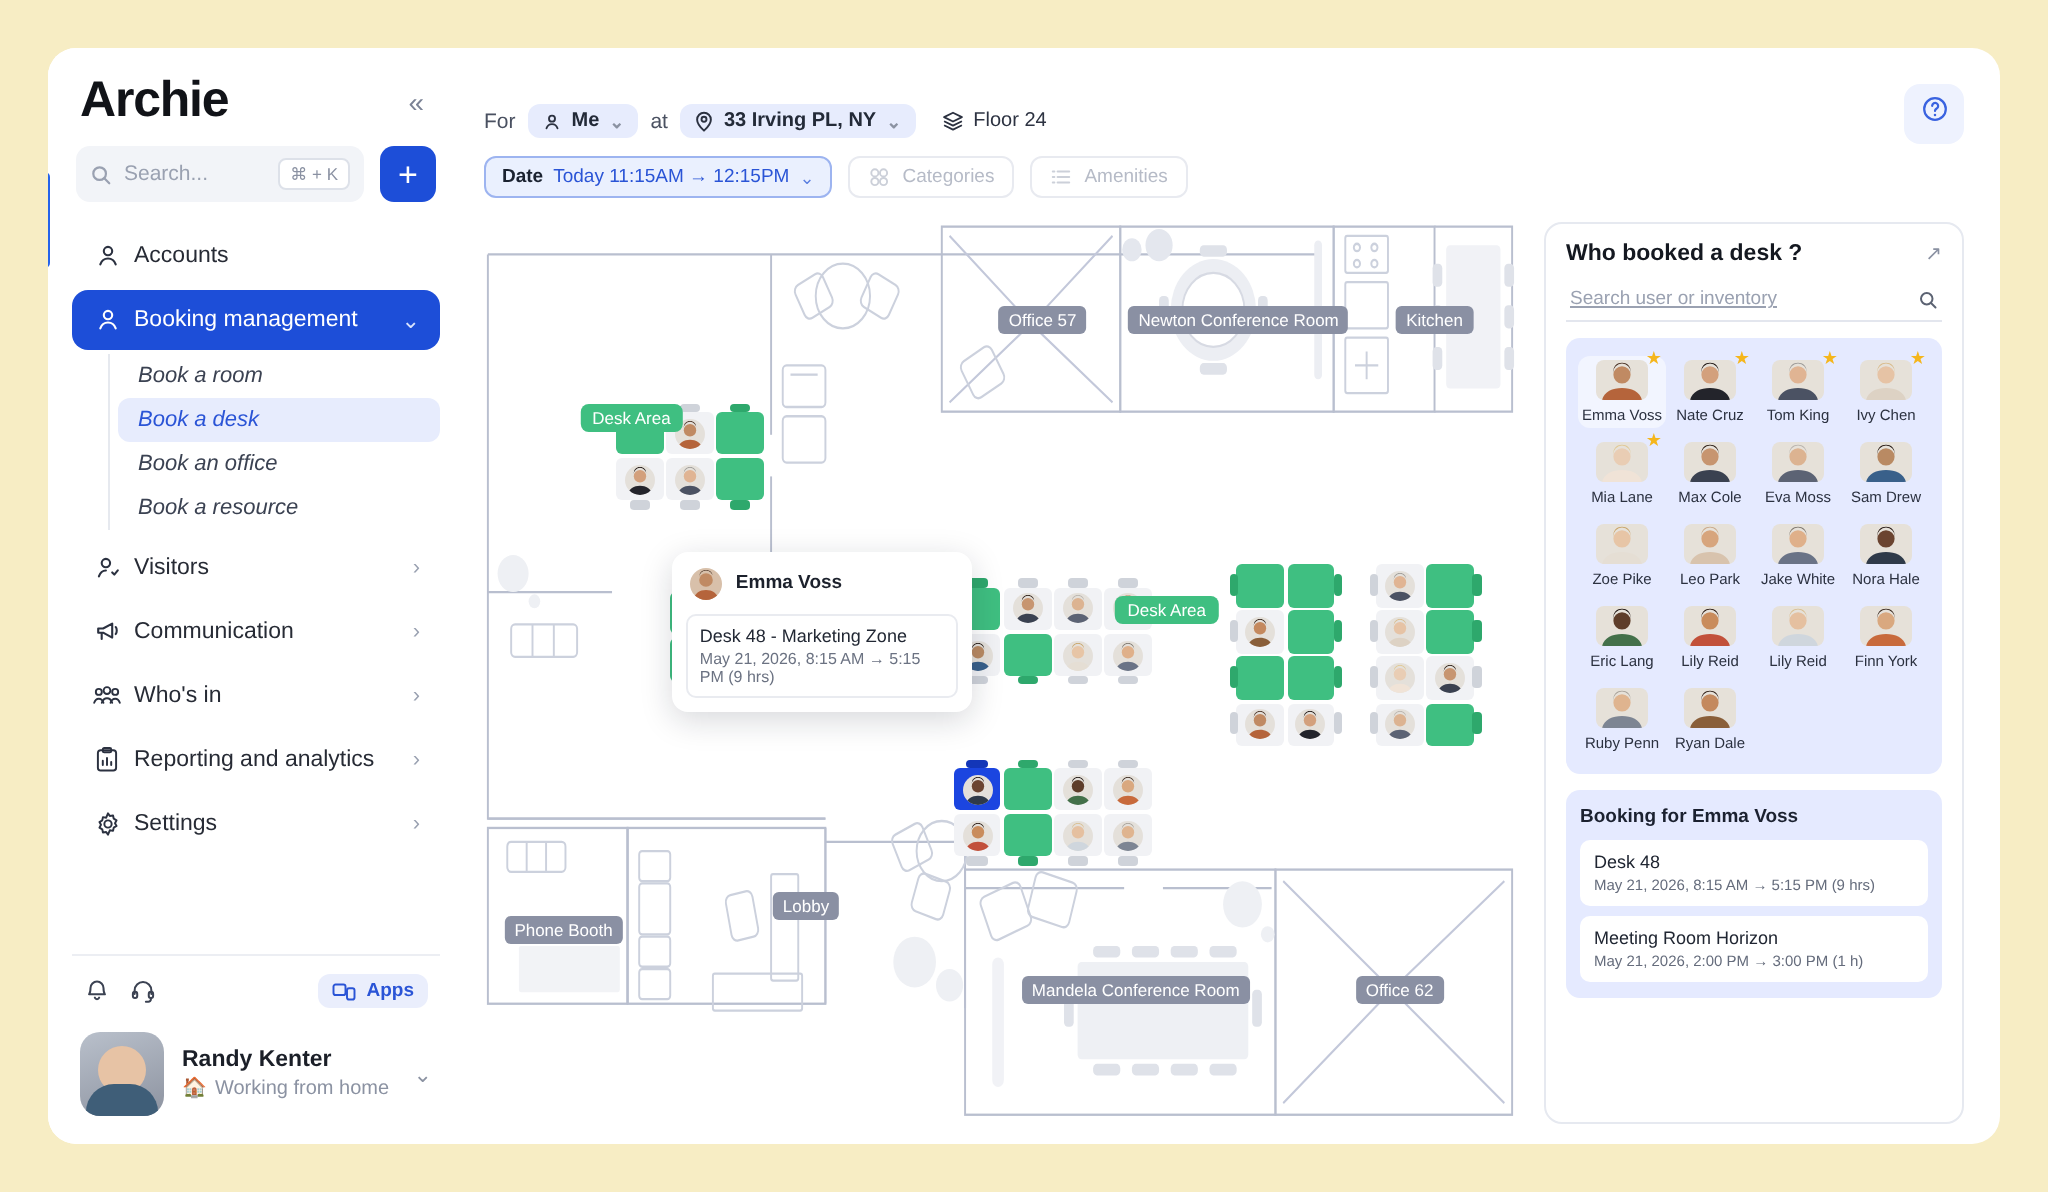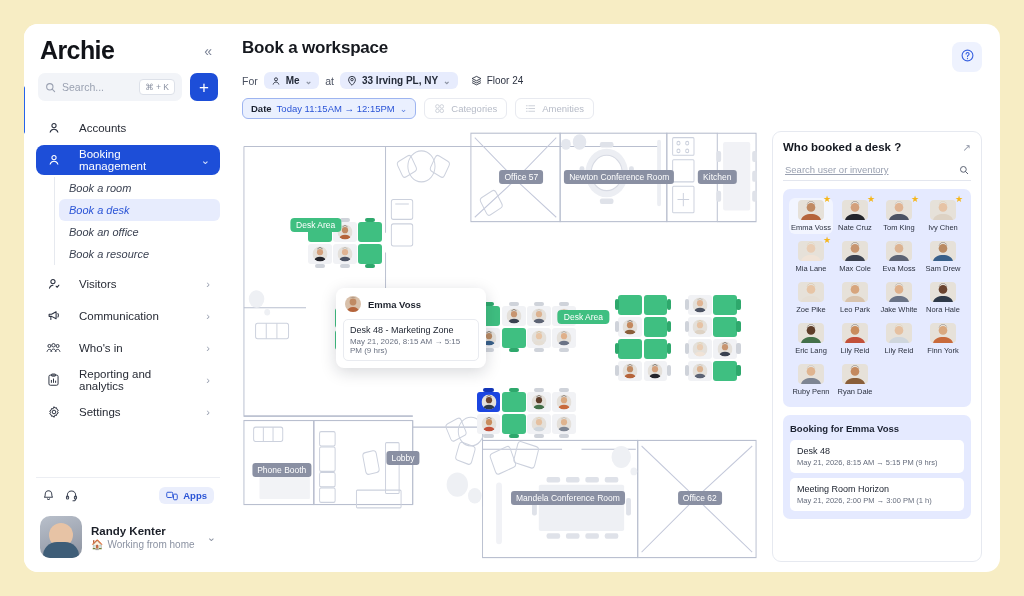--- a/index.html
+++ b/index.html
@@ -52,21 +52,21 @@
     font-size: 8.5px; color: #8a91a2; background: #ffffff;
     border: 1px solid #dde1e9; border-radius: 4px; padding: 2px 5px;
   }
   .plus-btn {
     width: 28px; height: 28px; background: #1d4ed8; border-radius: 7px;
     color: #fff; font-size: 17px; display: flex; align-items: center;
     justify-content: center; cursor: pointer; line-height: 1;
   }
   .nav { margin-top: 2px; }
   .nav-item {
-    display: flex; align-items: center; gap: 18px;
+    display: flex; align-items: center; gap: 6px;
     height: 30px; padding: 0 10px; border-radius: 8px;
     font-size: 11.5px; color: #272b35; cursor: pointer; margin-bottom: 2px;
     font-weight: 500;
   }
   .nav-item .chev { margin-left: auto; color: #9aa1b1; font-size: 11px; }
   .nav-item.active { background: #1d4ed8; color: #fff; }
   .nav-item.active .chev { color: #dbe5fd; }
   .nav-item .ico { width: 15px; height: 15px; display:flex; align-items:center; justify-content:center; flex:0 0 15px;}
   .subnav { margin: 2px 0 4px 18px; border-left: 1.5px solid #e6e9ef; padding-left: 0; font-style: italic; }
   .subnav-item {
@@ -359,21 +359,20 @@
         <div class="user-status">
           <span>🏠</span>
           <span>Working from home</span>
         </div>
       </div>
       <span class="user-chev">⌄</span>
     </div>
   </div>
 
   <div id="main">
-    <div class="page-title">Book a workspace</div>
 
     <div class="help-btn">
       <span>
         <svg width="15" height="15" viewBox="0 0 20 20" fill="none" stroke="#3a63e0" stroke-width="1.5">
           <circle cx="10" cy="10" r="7.2"></circle>
           <path d="M8.1 7.9a2 2 0 113 1.8c-.6.4-1.1.8-1.1 1.6" stroke-linecap="round"></path>
           <circle cx="10" cy="14" r=".85" fill="#3a63e0" stroke="none"></circle>
         </svg>
       </span>
     </div>

